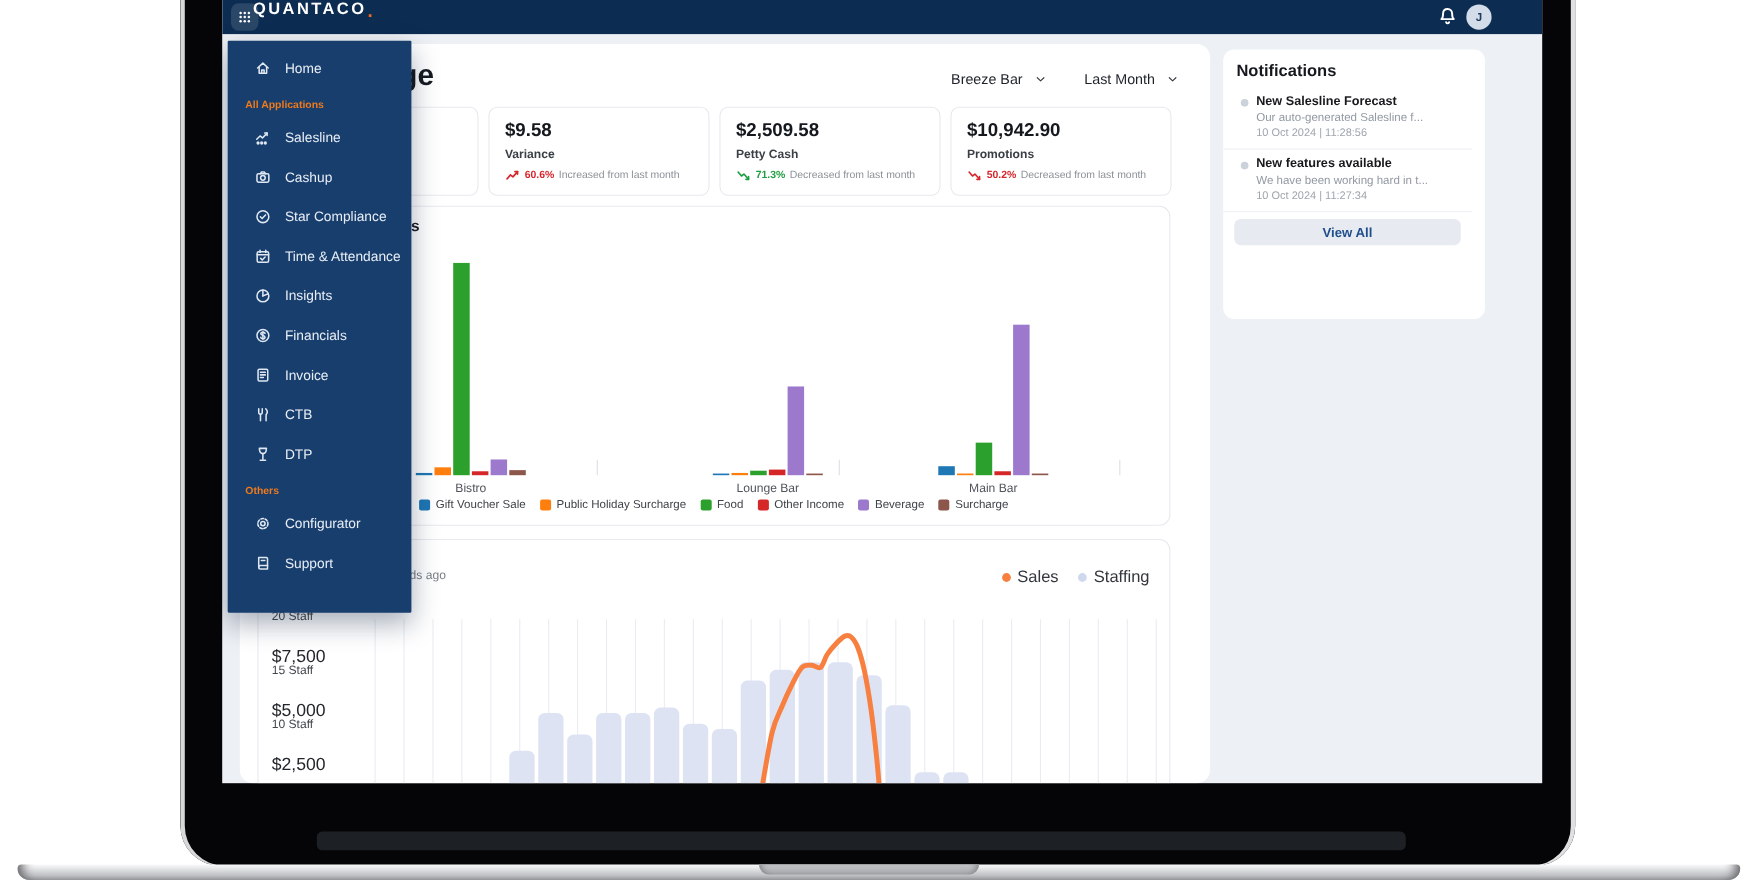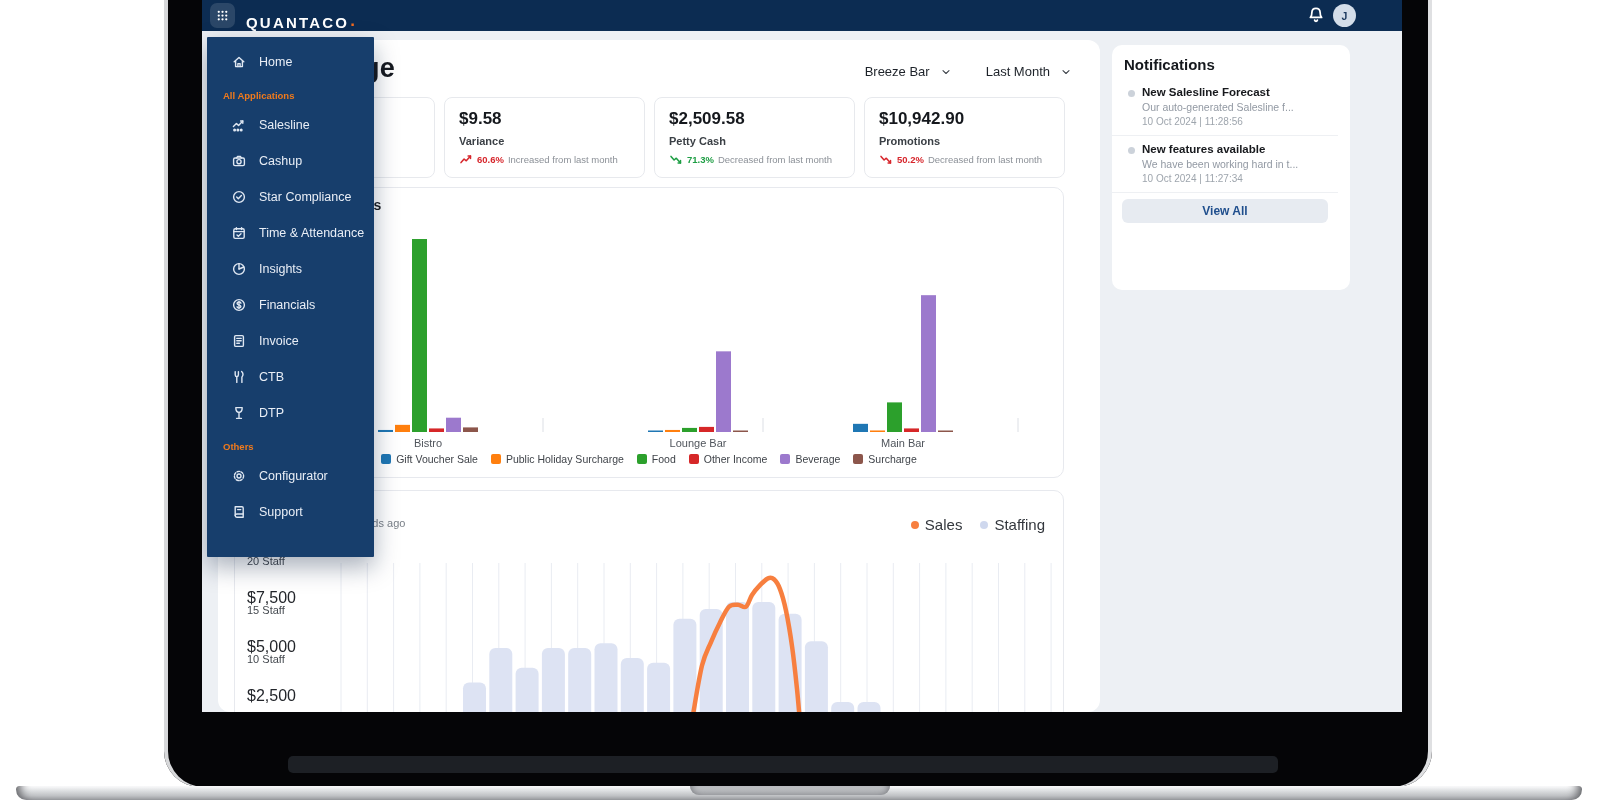--- a/index.html
+++ b/index.html
@@ -20,21 +20,21 @@
           background:linear-gradient(180deg,#c7c9cc,#a2a4a8); border-radius:0 0 16px 16px;
           box-shadow: inset 6px 0 6px -4px #808287, inset -6px 0 6px -4px #808287; }
 
   
   .screen { position:absolute; left:38px; top:60px; width:1200px; height:712px; background:#edf0f4; overflow:hidden; }
 
   
   .navbar { position:absolute; left:0; top:0; width:1200px; height:31px; background:#0c2c52; display:flex; align-items:center; }
   .grid-btn { position:absolute; left:8px; top:3px; width:25px; height:25px; border-radius:7px; background:rgba(255,255,255,.13);
               display:flex; align-items:center; justify-content:center; cursor:pointer; }
-  .brand { position:absolute; left:44px; top:0; height:31px; display:flex; align-items:flex-end;
+  .brand { position:absolute; left:28px; top:0; height:31px; display:flex; align-items:flex-start;
            color:#fff; font-size:15px; font-weight:bold; letter-spacing:2.2px; }
   .brand .dot { color:#f2691e; margin-left:1px; font-size:17px; letter-spacing:0; }
   .bell { position:absolute; left:1104px; top:5px; width:20px; height:20px; color:#fff; }
   .avatar { position:absolute; left:1131px; top:4px; width:23px; height:23px; border-radius:50%; background:#d3dde9;
             color:#1d3a5f; font-size:10.5px; font-weight:bold; display:flex; align-items:center; justify-content:center; }
 
   
   .main-panel { position:absolute; left:16px; top:40px; width:882px; height:672px; background:#fff; border-radius:12px; overflow:hidden; }
   .page-title { position:absolute; left:28px; top:13px; font-size:27px; font-weight:bold; color:#16191f; letter-spacing:.2px; }
   .filters { position:absolute; top:24px; right:28px; display:flex; gap:34px; }

